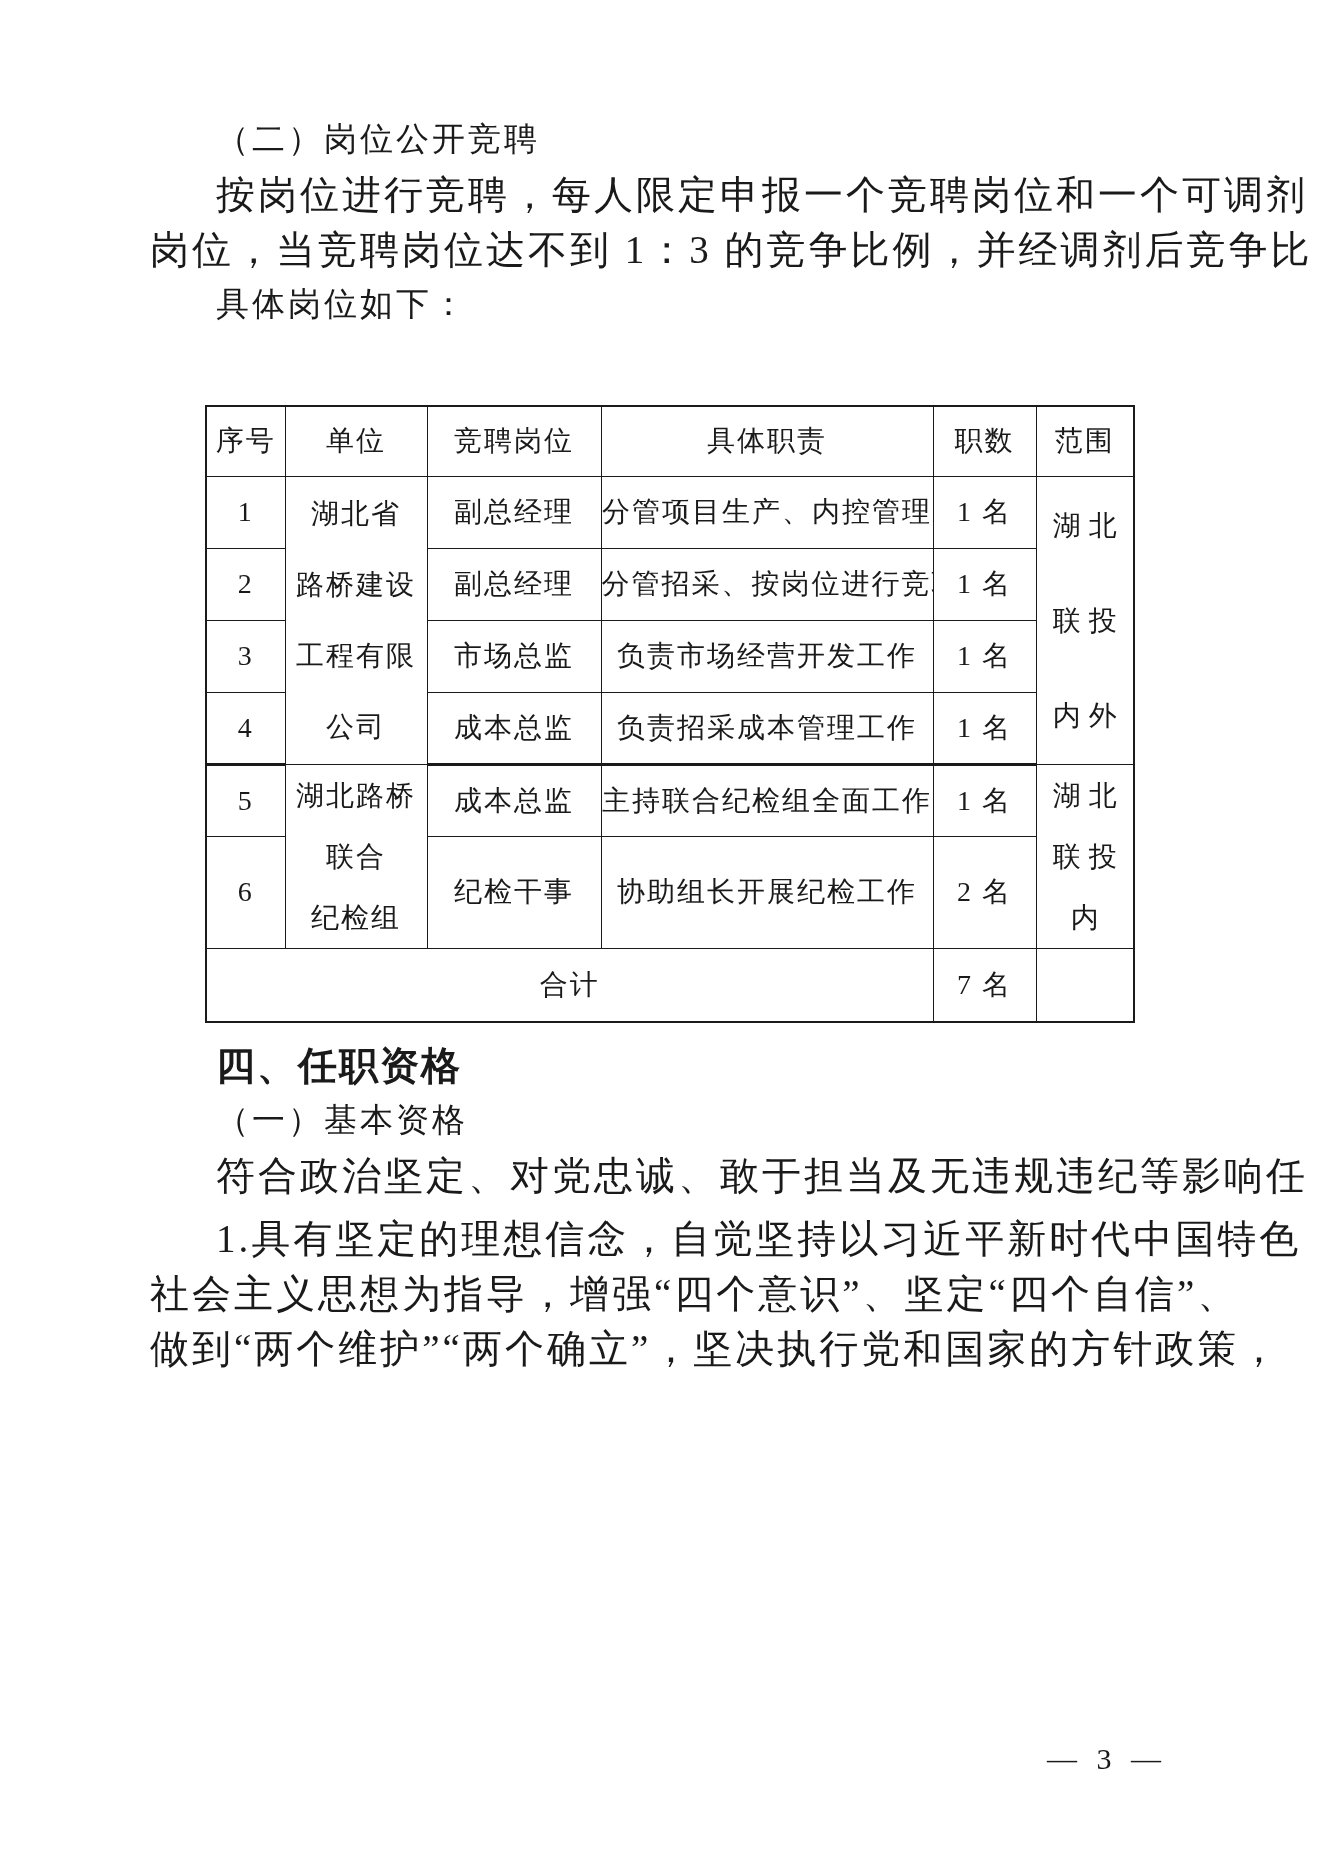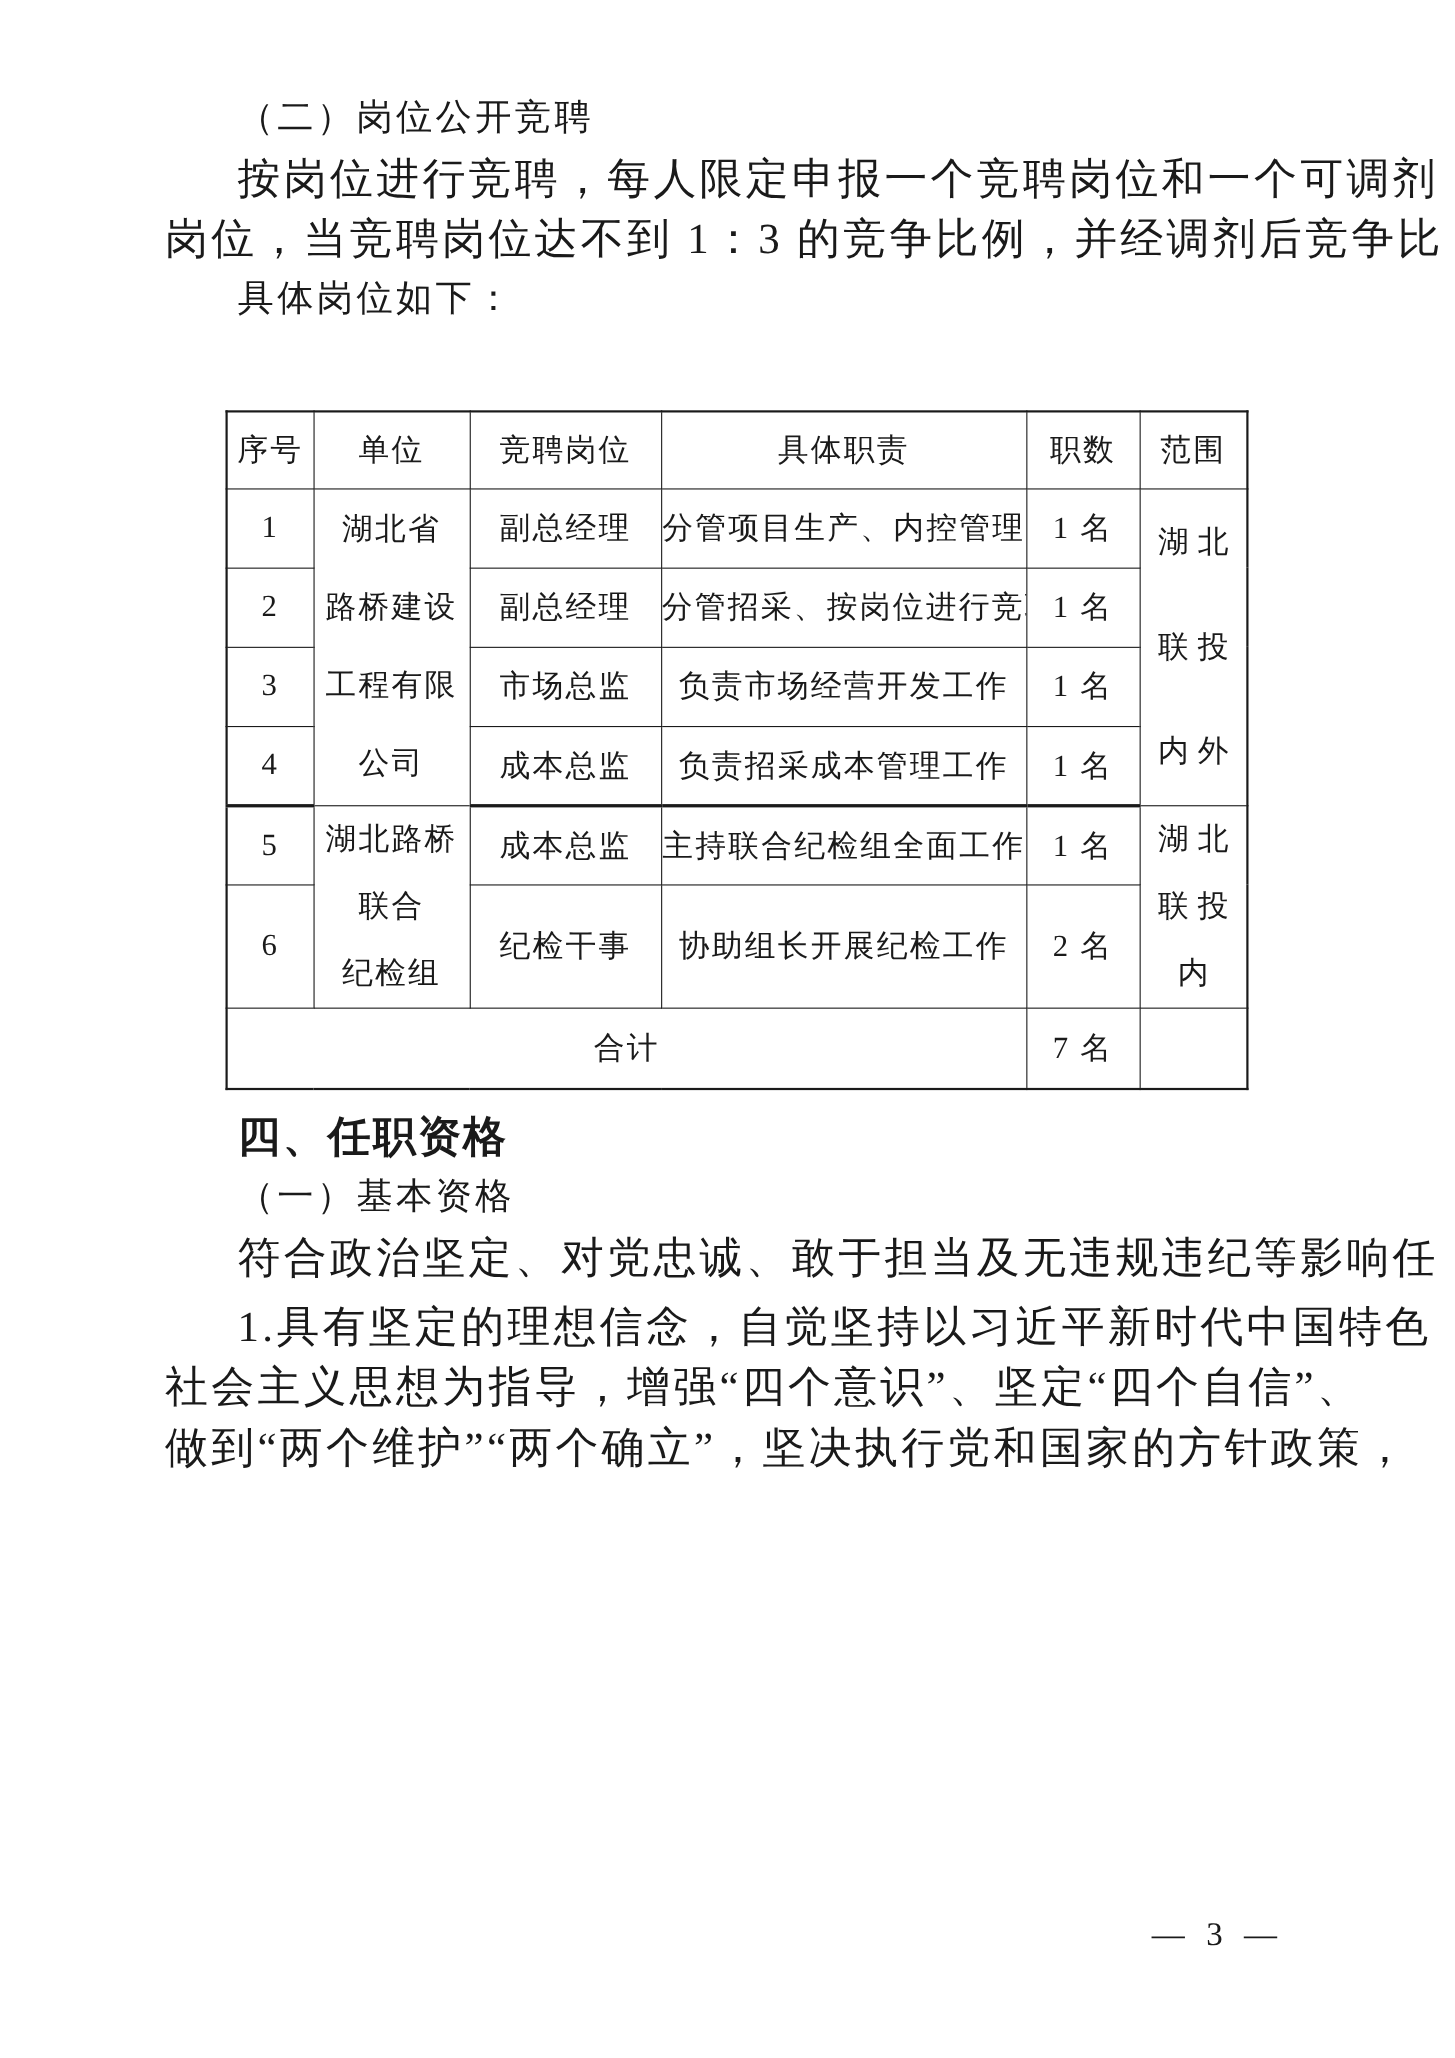--- a/index.html
+++ b/index.html
@@ -7,21 +7,21 @@
     position: relative;
     width: 1323px; height: 1871px;
     margin: 0 auto;
     background: #ffffff;
     color: #1a1a1a;
     font-family: "Liberation Serif", "DejaVu Serif", serif;
     overflow: hidden;
   }
   .content {
     position: absolute; top: 0; left: 150px;
-    width: 1016px; padding-top: 80px;
+    width: 1016px; padding-top: 112px;
   }
   .line {
     font-size: 39px; line-height: 55px;
     letter-spacing: 3px;
     text-align: justify; text-align-last: justify;
     white-space: nowrap;
   }
   .line-last { text-align-last: left; }
   .indent { text-indent: 66px; }
   .h-kaiti {

